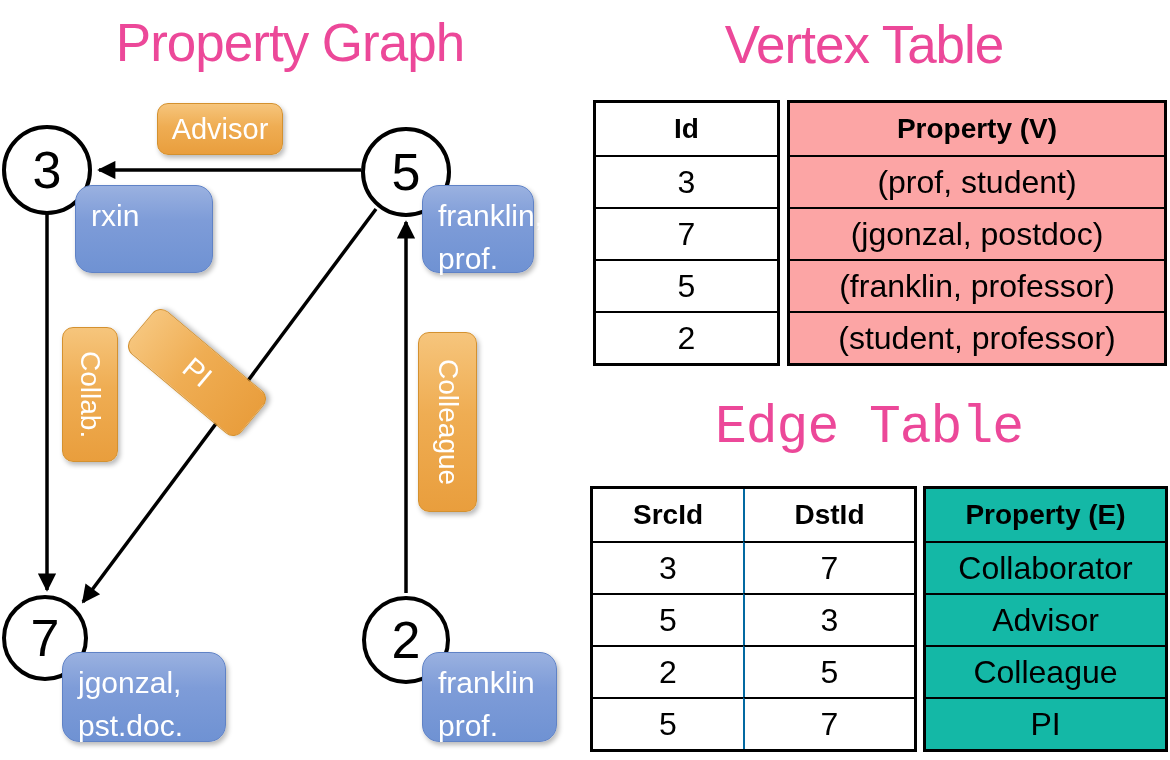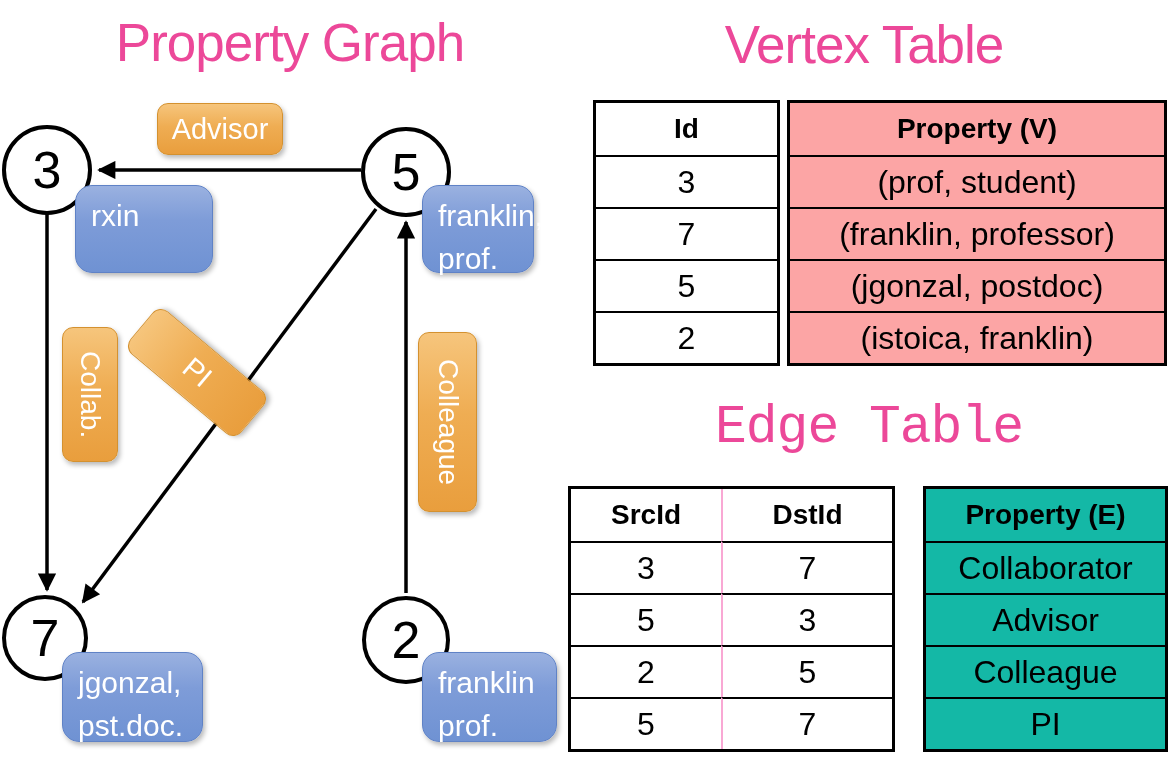--- a/index.html
+++ b/index.html
@@ -45,21 +45,21 @@
   }
   .tcell{
     height:52px;border-top:2px solid #000;display:flex;align-items:center;
     justify-content:center;font-size:32px;box-sizing:border-box;white-space:nowrap;
   }
   .tcol > .tcell:first-child{border-top:none;}
   .th{font-weight:bold;font-size:28px;}
   .bluecol .tcell{background:#fca5a5;}
   .tancol .tcell{background:#14b8a6;}
   .gridcol{display:grid;grid-template-columns:150px 1fr;}
-  .gridcol .tcell:nth-child(2n){border-left:2px solid #f9a8d4;}
+  .gridcol .tcell:nth-child(2n){border-left:2px solid #0369a1;}
   .gridcol .tcell:nth-child(-n+2){border-top:none;}
 </style>
 </head>
 <body>
 
 <div id="slide">
 
   <div class="title" style="left:15px;top:12px;width:550px;">Property Graph</div>
   <div class="title" style="left:590px;top:14px;width:548px;text-align:center;">Vertex Table</div>
   <div class="title" style="left:590px;top:398px;width:558px;font-family:Liberation Mono, monospace;">Edge Table</div>
@@ -102,46 +102,46 @@
     <span class="vtext">Colleague</span>
   </div>
 
   <div class="bbox" style="left:62px;top:185px;width:138px;height:88px;margin-left:13px;">
     <span>rxin</span>
   </div>
   <div class="bbox" style="left:422px;top:185px;width:112px;height:88px;">
     <span>franklin,</span>
     <span>prof.</span>
   </div>
-  <div class="bbox" style="left:62px;top:652px;width:141px;height:90px;">
+  <div class="bbox" style="left:62px;top:652px;width:164px;height:90px;">
     <span>jgonzal,</span>
     <span>pst.doc.</span>
   </div>
   <div class="bbox" style="left:422px;top:652px;width:135px;height:90px;">
     <span>franklin</span>
     <span>prof.</span>
   </div>
 
   <div class="tcol" style="left:593px;top:100px;width:187px;">
     <div class="tcell th">Id</div>
     <div class="tcell">3</div>
     <div class="tcell">7</div>
     <div class="tcell">5</div>
     <div class="tcell">2</div>
   </div>
 
   <div class="tcol bluecol" style="left:787px;top:100px;width:380px;">
     <div class="tcell th">Property (V)</div>
     <div class="tcell">(prof, student)</div>
+    <div class="tcell">(jgonzal, postdoc)</div>
     <div class="tcell">(franklin, professor)</div>
-    <div class="tcell">(jgonzal, postdoc)</div>
-    <div class="tcell">(istoica, franklin)</div>
+    <div class="tcell">(student, professor)</div>
   </div>
 
-  <div class="tcol gridcol" style="left:568px;top:486px;width:327px;">
+  <div class="tcol gridcol" style="left:590px;top:486px;width:327px;">
     <div class="tcell th">SrcId</div>
     <div class="tcell th">DstId</div>
     <div class="tcell">3</div>
     <div class="tcell">7</div>
     <div class="tcell">5</div>
     <div class="tcell">3</div>
     <div class="tcell">2</div>
     <div class="tcell">5</div>
     <div class="tcell">5</div>
     <div class="tcell">7</div>

